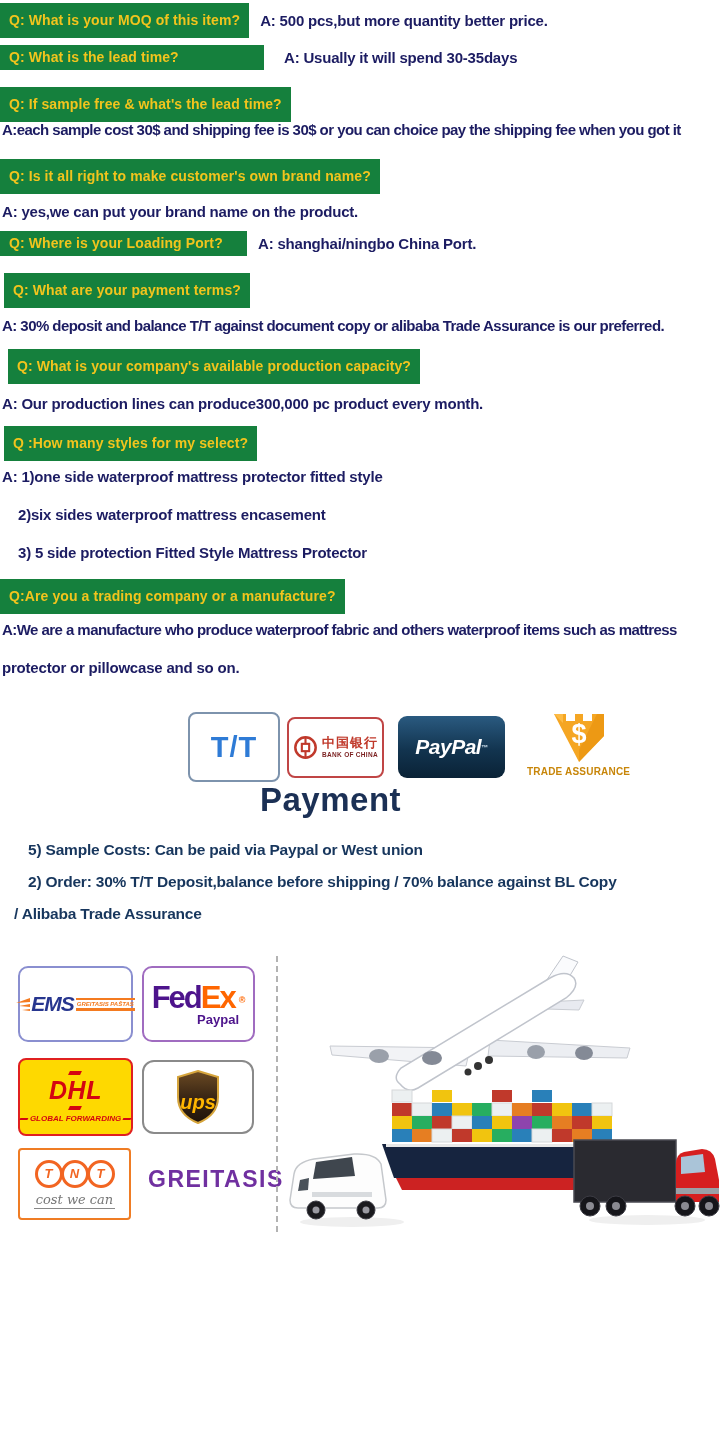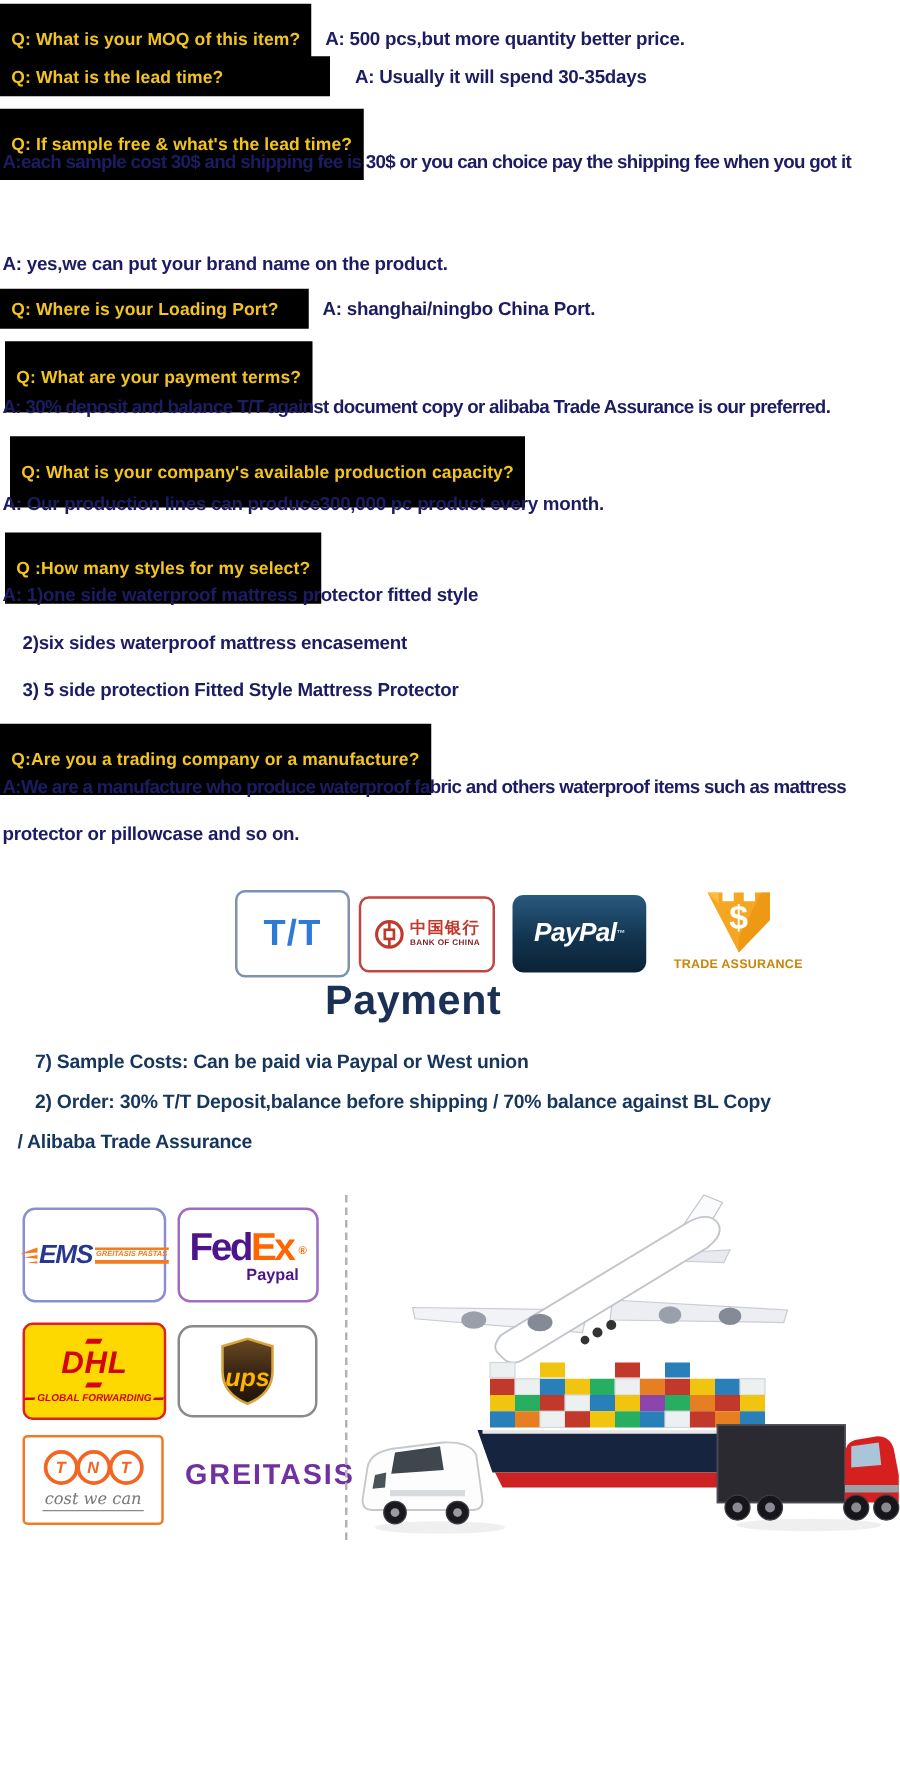--- a/index.html
+++ b/index.html
@@ -1,31 +1,31 @@
 <!DOCTYPE html>
 <html><head>
 <meta charset="utf-8">
 <style>
   html,body{margin:0;padding:0;background:#fff;}
   .page{position:relative;width:720px;height:1431px;background:#fff;overflow:hidden;
         font-family:"Liberation Sans","DejaVu Sans",sans-serif;}
   .row{position:absolute;left:0;width:720px;display:flex;align-items:center;}
-  .qbox{display:inline-flex;align-items:center;background:#000000;color:#f2c41d;
-        font-weight:700;font-size:14px;height:25px;line-height:25px;padding:16px 9px;
+  .qbox{display:inline-flex;align-items:center;background:#15803d;color:#f2c41d;
+        font-weight:700;font-size:14px;height:25px;line-height:25px;padding:5px 9px;
         white-space:nowrap;letter-spacing:0.1px;}
   .ans{color:#1c1c62;font-weight:700;font-size:15px;white-space:nowrap;letter-spacing:-0.2px;}
   .ans.inline{margin-left:11px;}
   .ans.abs{position:absolute;}
   .tight{letter-spacing:-0.55px;}
   
   .paylogos{position:absolute;left:188px;top:712px;display:flex;align-items:center;}
   .card{box-sizing:border-box;background:#fff;display:flex;align-items:center;justify-content:center;}
   .tt-card{width:92px;height:70px;border:2px solid #7d93ad;border-radius:8px;
            color:#2e7bd6;font-size:29px;font-weight:700;letter-spacing:1px;}
-  .boc-card{width:109px;height:61px;border:2px solid #c04545;border-radius:8px;margin-left:7px;gap:4px;}
+  .boc-card{width:97px;height:61px;border:2px solid #c04545;border-radius:8px;margin-left:7px;gap:4px;}
   .boc-txt{display:flex;flex-direction:column;align-items:center;line-height:1;}
   .boc-cn{color:#c0392b;font-family:"DejaVu Serif",serif;font-weight:700;font-size:13px;letter-spacing:1px;}
   .boc-en{color:#7a1f1f;font-size:6.5px;font-weight:700;margin-top:3px;letter-spacing:0.3px;}
   .pp-card{width:107px;height:62px;border-radius:9px;margin-left:14px;
            background:linear-gradient(#2a5a80 0%,#12344f 55%,#0a2236 100%);
            color:#fff;font-size:21px;font-weight:700;font-style:italic;letter-spacing:-0.5px;}
   .pp-tm{font-size:7px;font-style:normal;vertical-align:top;color:#cfe0ec;}
   .ta-wrap{margin-left:22px;display:flex;flex-direction:column;align-items:center;margin-top:-6px;}
   .ta-label{color:#c8860a;font-weight:800;font-size:10px;letter-spacing:0.2px;margin-top:2px;white-space:nowrap;text-align:right;}
   .pay-head{position:absolute;left:260px;top:781px;color:#1b3055;font-size:33px;font-weight:800;letter-spacing:0.5px;}
@@ -77,20 +77,23 @@
   <div class="row" style="top:45px;">
     <span class="qbox" style="min-width:264px;box-sizing:border-box;">Q: What is the lead time?</span>
     <span class="ans inline" style="margin-left:20px;">A: Usually it will spend 30-35days</span>
   </div>
 
   <div class="row" style="top:87px;">
     <span class="qbox">Q: If sample free &amp; what's the lead time?</span>
   </div>
   <div class="ans abs tight" style="left:2px;top:121px;">A:each sample cost 30$ and shipping fee is 30$ or you can choice pay the shipping fee when you got it</div>
 
+  <div class="row" style="top:159px;">
+    <span class="qbox">Q: Is it all right to make customer's own brand name?</span>
+  </div>
   <div class="ans abs" style="left:2px;top:203px;">A: yes,we can put your brand name on the product.</div>
 
   <div class="row" style="top:231px;">
     <span class="qbox" style="min-width:247px;box-sizing:border-box;">Q: Where is your Loading Port?</span>
     <span class="ans inline">A: shanghai/ningbo China Port.</span>
   </div>
 
   <div class="row" style="top:273px;padding-left:4px;">
     <span class="qbox">Q: What are your payment terms?</span>
   </div>
@@ -140,21 +143,21 @@
         <path d="M29,50 L54,24 V2 h-7 L29,38 Z" fill="#e8920c" opacity="0.65"></path>
         <path d="M4,2 l9,9 v-9 Z" fill="#ffc14d" opacity="0.8"></path>
         <text x="29" y="31" text-anchor="middle" font-size="27" font-weight="bold" fill="#ffffff" font-family="Liberation Sans, sans-serif">$</text>
       </svg>
       <span class="ta-label">TRADE ASSURANCE</span>
     </div>
   </div>
 
   <div class="pay-head">Payment</div>
 
-  <div class="note" style="left:28px;top:841px;">7) Sample Costs: Can be paid via Paypal or West union</div>
+  <div class="note" style="left:28px;top:841px;">5) Sample Costs: Can be paid via Paypal or West union</div>
   <div class="note" style="left:28px;top:873px;">2) Order: 30% T/T Deposit,balance before shipping / 70% balance against BL Copy</div>
   <div class="note" style="left:14px;top:905px;">/ Alibaba Trade Assurance</div>
 
   <div class="ship-card ems-card">
     <div class="ems-row">
       <svg width="15" height="14" viewBox="0 0 15 14">
         <path d="M14,1 L0,6 L14,5 Z" fill="#f47b20"></path>
         <path d="M14,7 L3,9 L14,10 Z" fill="#f47b20"></path>
         <path d="M14,12 L6,13 L14,14 Z" fill="#f47b20"></path>
       </svg>

